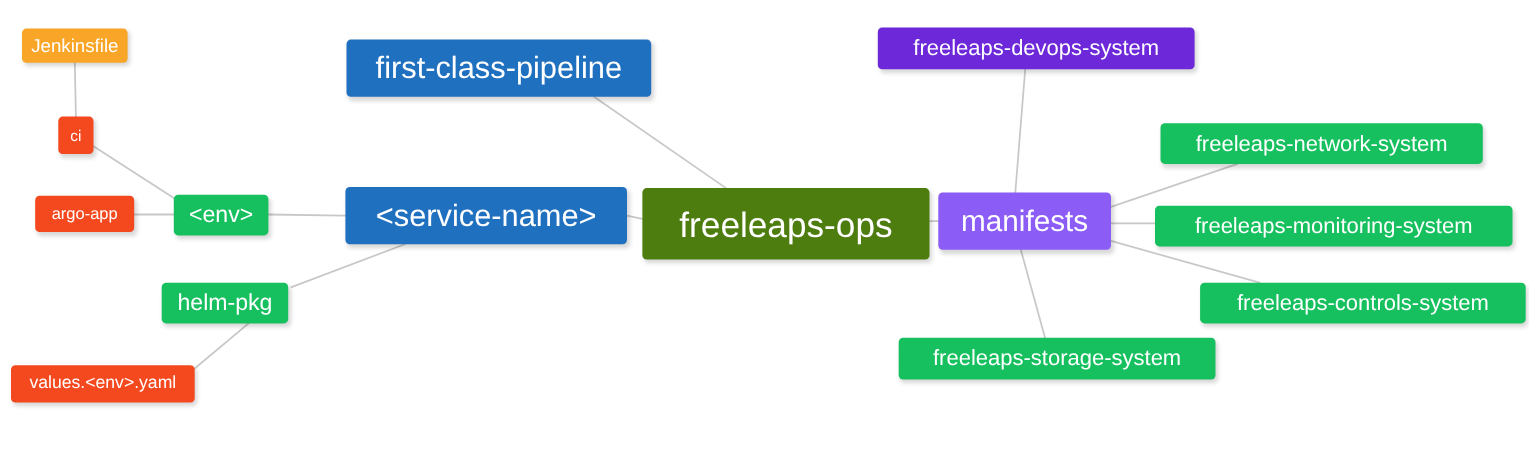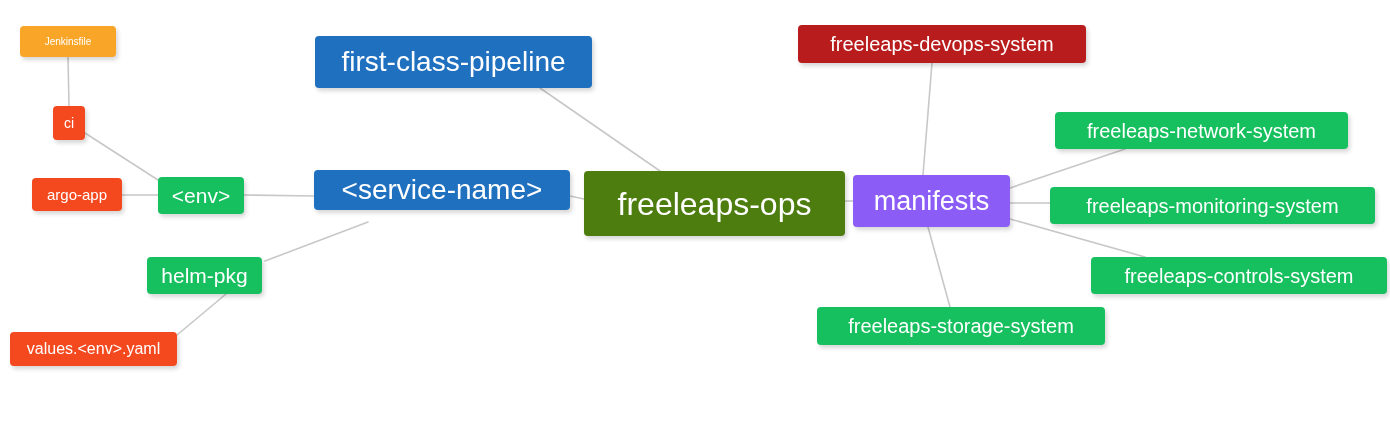--- a/index.html
+++ b/index.html
@@ -59,51 +59,51 @@
       <line x1="177" y1="335" x2="226" y2="294" stroke="#c8c8c8" stroke-width="1.6" stroke-linecap="round"></line>
       <line x1="540" y1="88" x2="660" y2="171" stroke="#c8c8c8" stroke-width="1.6" stroke-linecap="round"></line>
       <line x1="570" y1="196" x2="584" y2="199" stroke="#c8c8c8" stroke-width="1.6" stroke-linecap="round"></line>
       <line x1="845" y1="201" x2="853" y2="201" stroke="#c8c8c8" stroke-width="1.6" stroke-linecap="round"></line>
       <line x1="923" y1="175" x2="932" y2="63" stroke="#c8c8c8" stroke-width="1.6" stroke-linecap="round"></line>
       <line x1="1010" y1="188" x2="1125" y2="149" stroke="#c8c8c8" stroke-width="1.6" stroke-linecap="round"></line>
       <line x1="1010" y1="203" x2="1050" y2="203" stroke="#c8c8c8" stroke-width="1.6" stroke-linecap="round"></line>
       <line x1="1010" y1="219" x2="1145" y2="257" stroke="#c8c8c8" stroke-width="1.6" stroke-linecap="round"></line>
       <line x1="928" y1="227" x2="950" y2="307" stroke="#c8c8c8" stroke-width="1.6" stroke-linecap="round"></line>
     </svg>
-<div class="node" style="left: 20px; top: 26px; width: 96px; height: 31px; background: rgb(249, 165, 39); color: rgb(255, 255, 255); font-size: 10px;">
+<div class="node" style="left: 20px; top: 26px; width: 96px; height: 31px; background: rgb(249, 165, 39); color: rgb(255, 255, 255); font-size: 17px;">
       <span class="node-label">Jenkinsfile</span>
     </div>
     <div class="node" style="left: 53px; top: 106px; width: 32px; height: 34px; background: rgb(244, 72, 30); color: rgb(255, 255, 255); font-size: 14px;">
       <span class="node-label">ci</span>
     </div>
     <div class="node" style="left: 32px; top: 178px; width: 90px; height: 33px; background: rgb(244, 72, 30); color: rgb(255, 255, 255); font-size: 15px;">
       <span class="node-label">argo-app</span>
     </div>
     <div class="node" style="left: 158px; top: 177px; width: 86px; height: 37px; background: rgb(22, 192, 94); color: rgb(255, 255, 255); font-size: 21px;">
       <span class="node-label">&lt;env&gt;</span>
     </div>
     <div class="node" style="left: 147px; top: 257px; width: 115px; height: 37px; background: rgb(22, 192, 94); color: rgb(255, 255, 255); font-size: 21px;">
       <span class="node-label">helm-pkg</span>
     </div>
     <div class="node" style="left: 10px; top: 332px; width: 167px; height: 34px; background: rgb(244, 72, 30); color: rgb(255, 255, 255); font-size: 16px;">
       <span class="node-label">values.&lt;env&gt;.yaml</span>
     </div>
     <div class="node" style="left: 315px; top: 36px; width: 277px; height: 52px; background: rgb(32, 112, 192); color: rgb(255, 255, 255); font-size: 28px;">
       <span class="node-label">first-class-pipeline</span>
     </div>
-    <div class="node" style="left: 314px; top: 170px; width: 256px; height: 40px; background: rgb(32, 112, 192); color: rgb(255, 255, 255); font-size: 28px;">
+    <div class="node" style="left: 314px; top: 170px; width: 256px; height: 52px; background: rgb(32, 112, 192); color: rgb(255, 255, 255); font-size: 28px;">
       <span class="node-label">&lt;service-name&gt;</span>
     </div>
     <div class="node" style="left: 584px; top: 171px; width: 261px; height: 65px; background: #4d7c0f; color: rgb(255, 255, 255); font-size: 32px;">
       <span class="node-label">freeleaps-ops</span>
     </div>
     <div class="node" style="left: 853px; top: 175px; width: 157px; height: 52px; background: #8b5cf6; color: rgb(255, 255, 255); font-size: 27px;">
       <span class="node-label">manifests</span>
     </div>
-    <div class="node" style="left: 798px; top: 25px; width: 288px; height: 38px; background: #b91c1c; color: rgb(255, 255, 255); font-size: 20px;">
+    <div class="node" style="left: 798px; top: 25px; width: 288px; height: 38px; background: #6d28d9; color: rgb(255, 255, 255); font-size: 20px;">
       <span class="node-label">freeleaps-devops-system</span>
     </div>
     <div class="node" style="left: 1055px; top: 112px; width: 293px; height: 37px; background: rgb(22, 192, 94); color: rgb(255, 255, 255); font-size: 20px;">
       <span class="node-label">freeleaps-network-system</span>
     </div>
     <div class="node" style="left: 1050px; top: 187px; width: 325px; height: 37px; background: rgb(22, 192, 94); color: rgb(255, 255, 255); font-size: 20px;">
       <span class="node-label">freeleaps-monitoring-system</span>
     </div>
     <div class="node" style="left: 1059px; top: 257px; width: 296px; height: 37px; background: rgb(22, 192, 94); color: rgb(255, 255, 255); font-size: 20px; margin-left: 32px;">
       <span class="node-label">freeleaps-controls-system</span>

